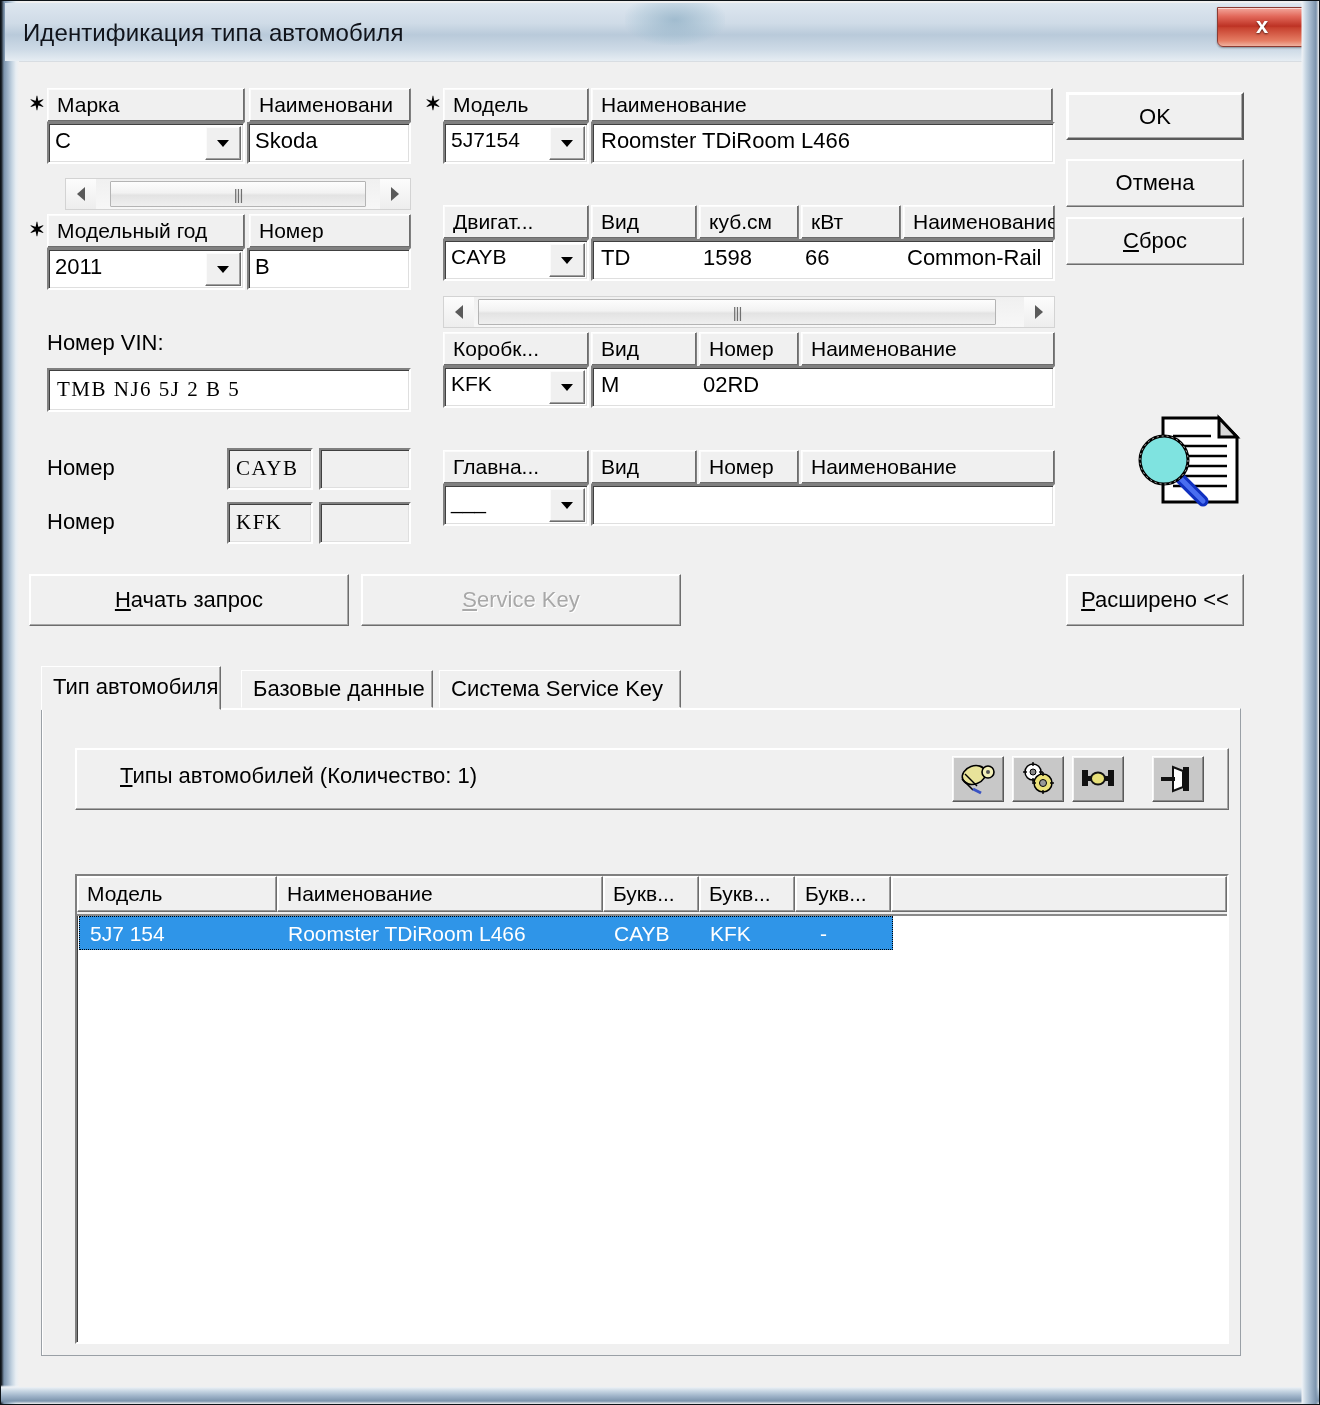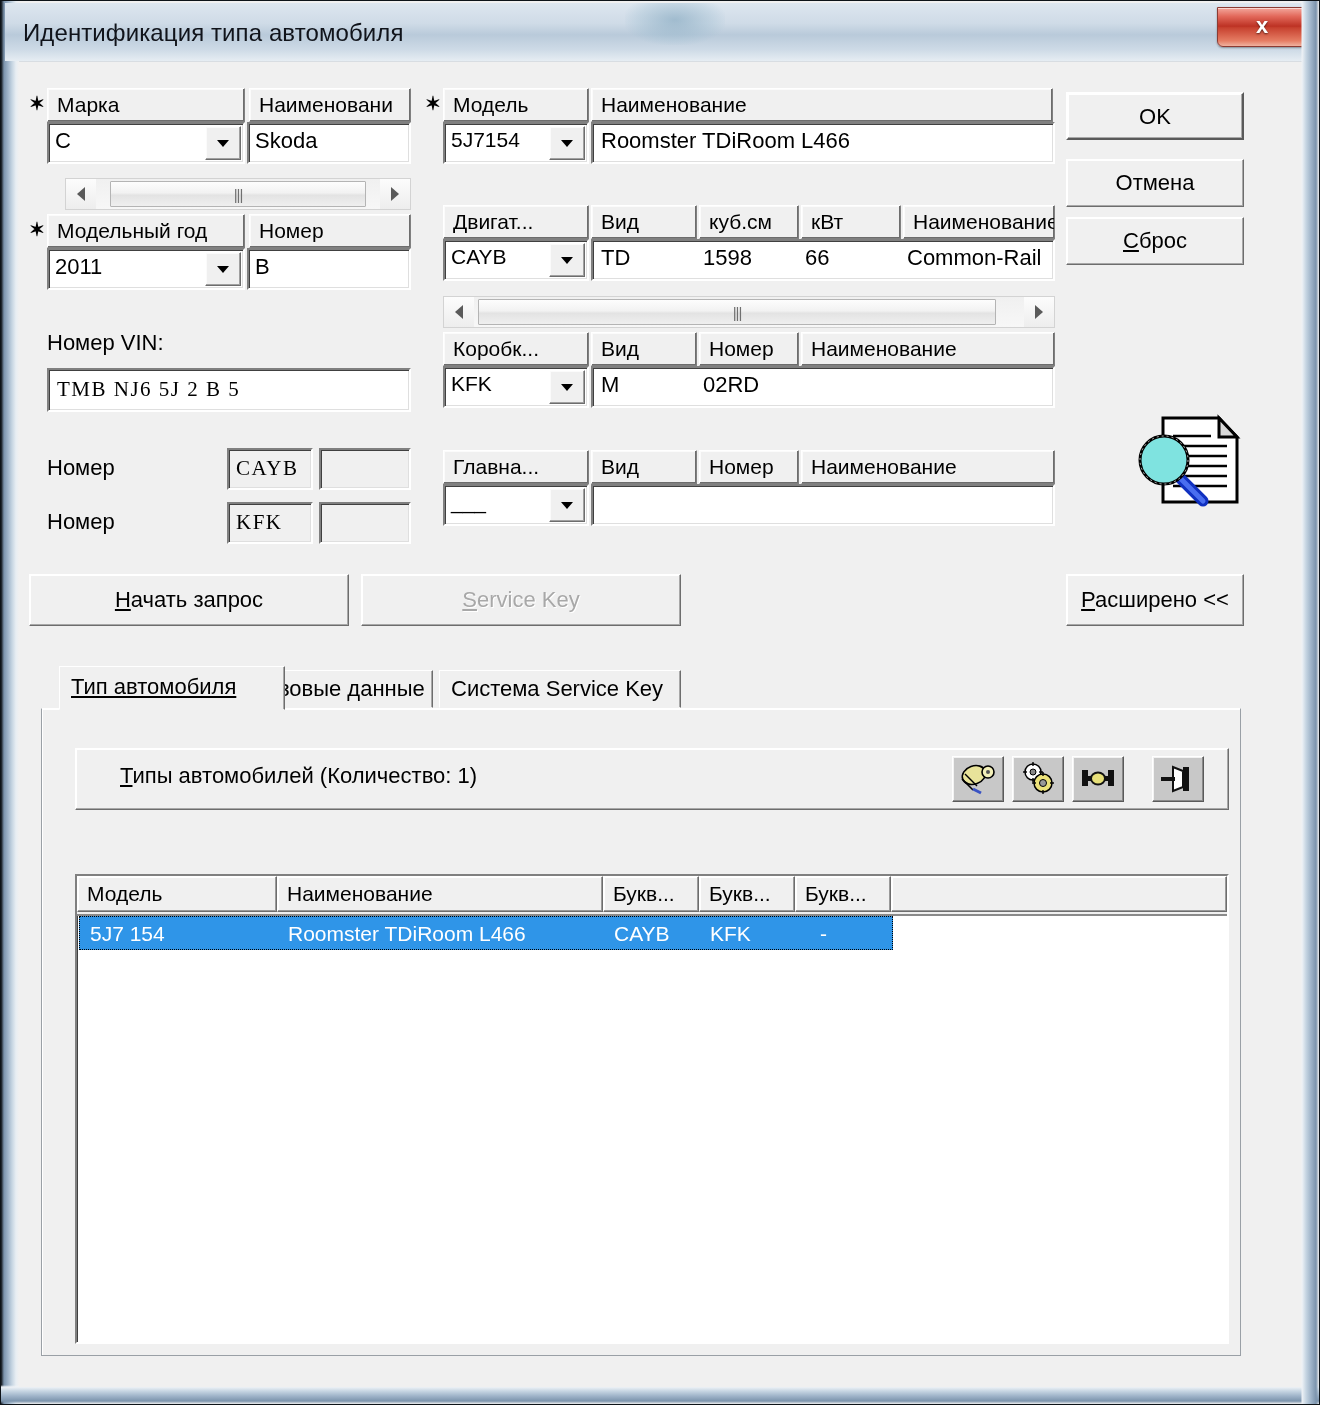--- a/index.html
+++ b/index.html
@@ -379,21 +379,21 @@
       <line x1="33" y1="58" x2="66" y2="91" stroke="#4a6ef0" stroke-width="5" stroke-linecap="round"></line>
       <circle cx="27" cy="50" r="24" fill="#7fe3e0" stroke="#000000" stroke-width="3"></circle>
       <circle cx="27" cy="50" r="24" fill="none" stroke="#ffffff" stroke-width="1" stroke-dasharray="2 3" opacity=".7"></circle>
     </svg>
 
     <div class="btn" style="left:10px;top:512px;width:320px;height:52px;line-height:50px;"><u>Н</u><span>ачать запрос</span></div>
     <div class="btn disabled" style="left:342px;top:512px;width:320px;height:52px;line-height:50px;"><u>S</u><span>ervice Key</span></div>
     <div class="btn" style="left:1047px;top:512px;width:178px;height:52px;line-height:50px;"><u>Р</u><span>асширено &lt;&lt;</span></div>
 
     <div class="tabstrip" style="left:22px;top:604px;">
-      <div class="tab active" style="left:18px;width:226px;text-decoration:underline;">Тип автомобиля</div>
+      <div class="tab active" style="left:0;width:180px;">Тип автомобиля</div>
       <div class="tab" style="left:200px;width:192px;">Базовые данные</div>
       <div class="tab" style="left:398px;width:242px;">Система Service Key</div>
     </div>
 
     <div class="tabbody" style="left:22px;top:646px;width:1200px;height:648px;"></div>
 
     <div class="gbox" style="left:56px;top:686px;width:1154px;height:62px;">
       <div style="position:absolute;left:44px;top:14px;font-size:22px;color:#000;white-space:nowrap;"><u>Т</u><span>ипы автомобилей (Количество: 1)</span></div>
 
       <div class="tbtn" style="right:224px;top:7px;">

